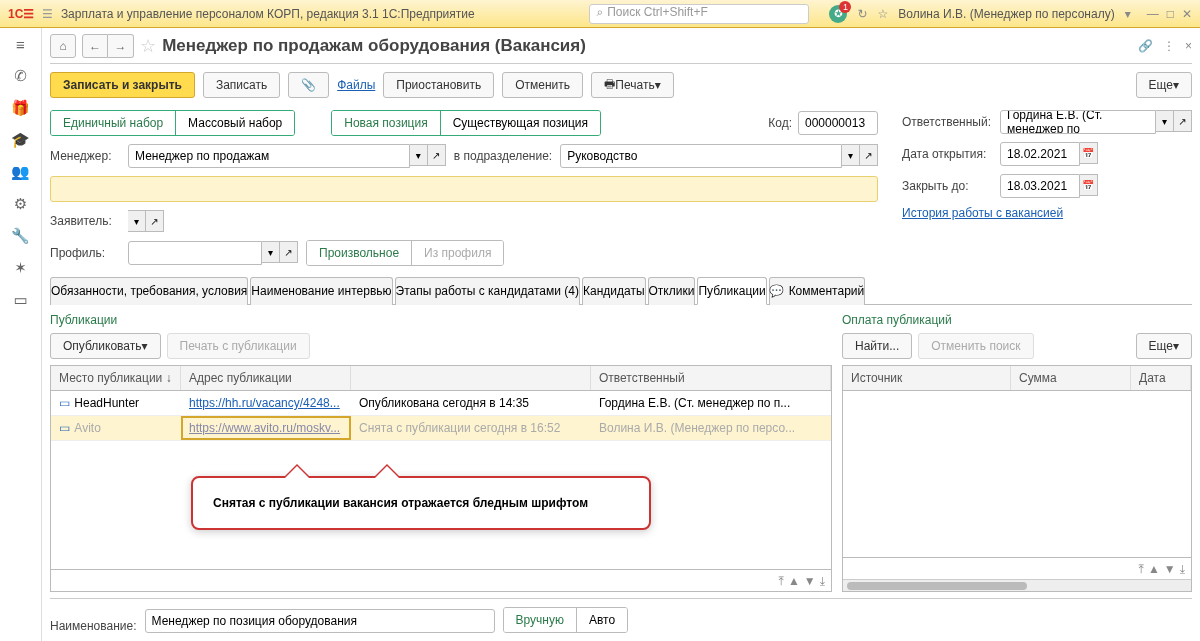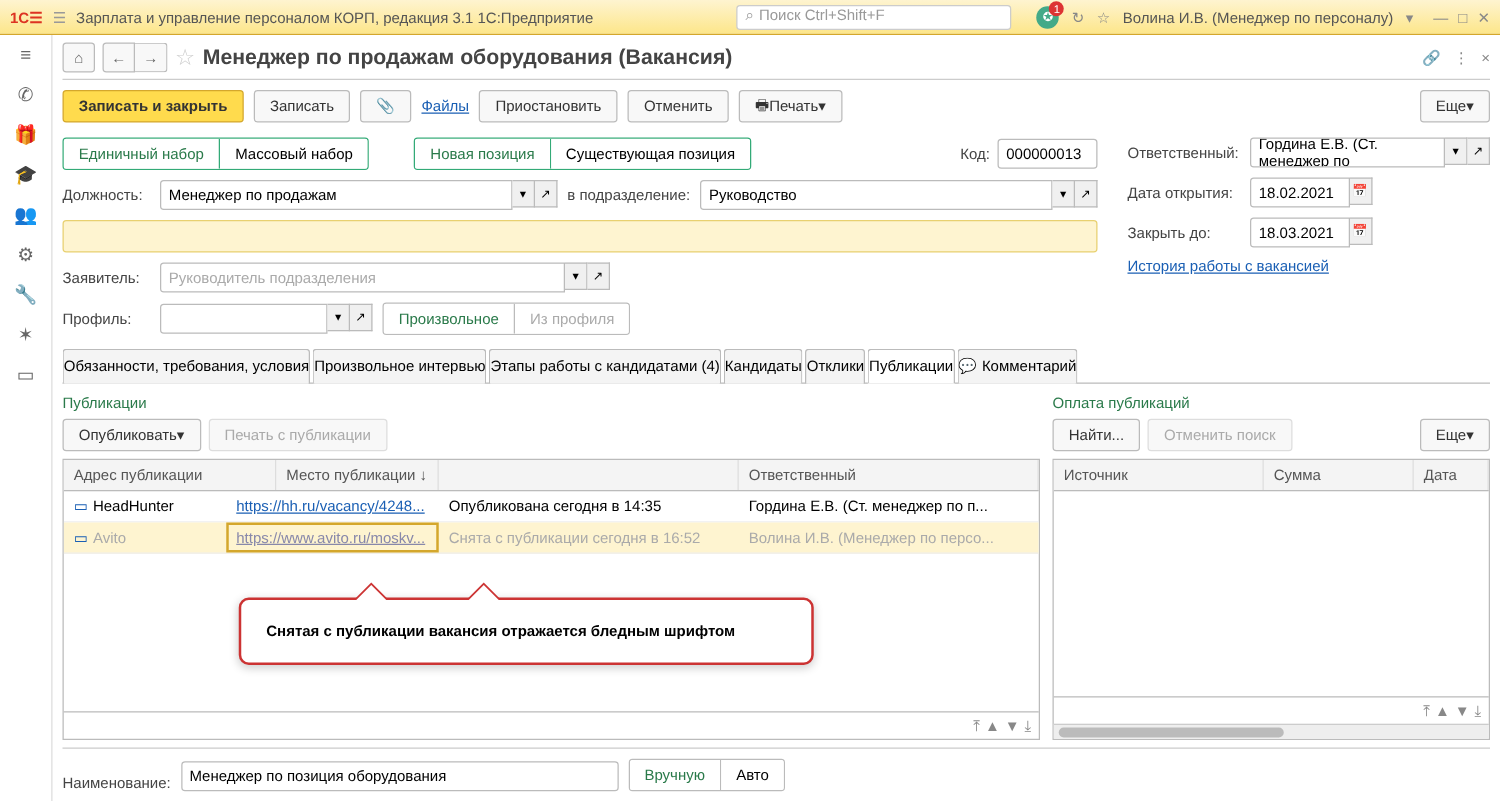--- a/index.html
+++ b/index.html
@@ -156,40 +156,39 @@
             <div class="seg active" style="color:#2a7a4a">Новая позиция</div>
             <div class="seg">Существующая позиция</div>
           </div>
           <div style="margin-left:auto;display:flex;align-items:center;gap:6px">
             <span class="lbl">Код:</span>
             <div class="fld" style="width:80px">000000013</div>
           </div>
         </div>
 
         <div class="form-row">
-          <span class="lbl" style="width:70px">Должность:</span>
+          <span class="lbl" style="width:70px">Менеджер:</span>
           <div class="fld-group" style="flex:1">
             <div class="fld" style="flex:1">Менеджер по продажам</div>
             <div class="fld-btn">▾</div>
             <div class="fld-btn">↗</div>
           </div>
           <span class="lbl">в подразделение:</span>
           <div class="fld-group" style="flex:1">
             <div class="fld" style="flex:1">Руководство</div>
             <div class="fld-btn">▾</div>
             <div class="fld-btn">↗</div>
           </div>
         </div>
 
         <div class="yellow-strip"></div>
 
         <div class="form-row">
           <span class="lbl" style="width:70px">Заявитель:</span>
           <div class="fld-group" style="width:360px">
-            <div class="fld" style="flex:1;color:#aaa">Руководитель подразделения</div>
             <div class="fld-btn">▾</div>
             <div class="fld-btn">↗</div>
           </div>
         </div>
 
         <div class="form-row">
           <span class="lbl" style="width:70px">Профиль:</span>
           <div class="fld-group" style="width:170px">
             <div class="fld" style="flex:1"></div>
             <div class="fld-btn">▾</div>
@@ -226,39 +225,39 @@
             </div>
         </div>
         <div class="form-row">
             <span class="link">История работы с вакансией</span>
           </div>
       </div>
     </div>
 
     <div class="tabs">
       <div class="tab">Обязанности, требования, условия</div>
-      <div class="tab">Произвольное интервью</div>
+      <div class="tab">Наименование интервью</div>
       <div class="tab">Этапы работы с кандидатами (4)</div>
       <div class="tab">Кандидаты</div>
       <div class="tab">Отклики</div>
       <div class="tab active">Публикации</div>
       <div class="tab"><span class="tab-icon">💬</span><span>Комментарий</span></div>
     </div>
 
     <div class="pub-area">
       <div class="pub-left">
         <div class="section-title">Публикации</div>
         <div class="toolbar">
           <div class="btn"><span>Опубликовать</span> ▾</div>
           <div class="btn btn-disabled">Печать с публикации</div>
         </div>
         <div class="grid">
           <div class="grid-head">
+            <div class="gh" style="width:130px"><span>Место публикации</span> ↓</div>
             <div class="gh" style="width:170px">Адрес публикации</div>
-            <div class="gh" style="width:130px"><span>Место публикации</span> ↓</div>
             <div class="gh" style="width:240px"></div>
             <div class="gh" style="flex:1">Ответственный</div>
           </div>
           <div class="grid-body">
             <div class="grow">
               <div class="gc" style="width:130px"><span class="ico-card">▭</span><span>HeadHunter</span></div>
               <div class="gc" style="width:170px"><span class="link">https://hh.ru/vacancy/4248...</span></div>
               <div class="gc" style="width:240px">Опубликована сегодня в 14:35</div>
               <div class="gc" style="flex:1">Гордина Е.В. (Ст. менеджер по п...</div>
             </div>

